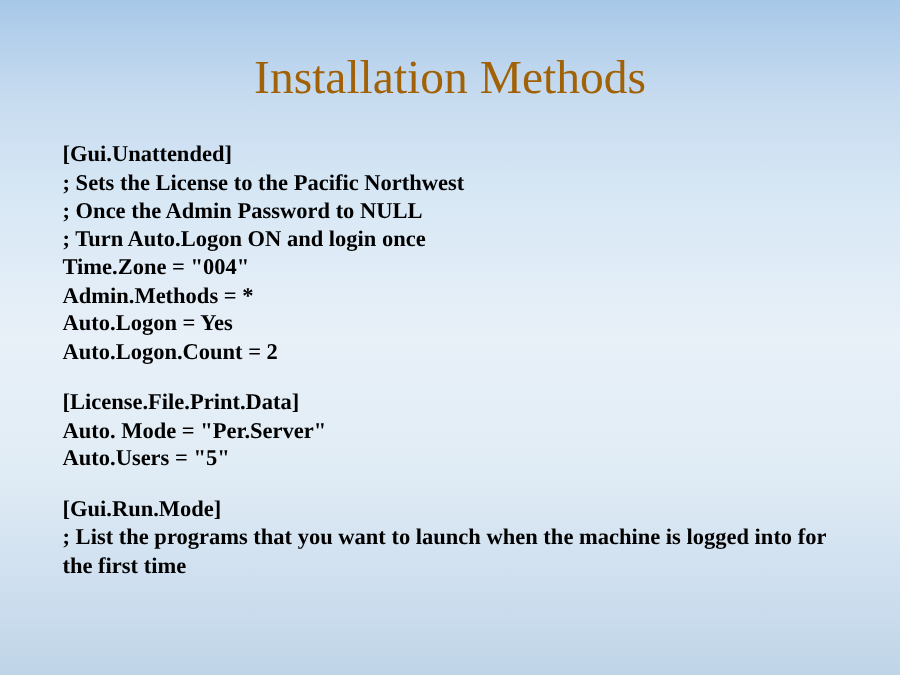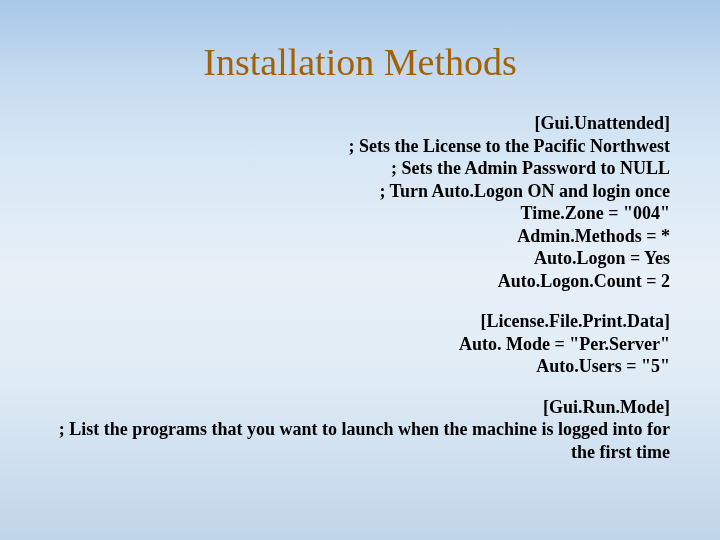--- a/index.html
+++ b/index.html
@@ -26,39 +26,38 @@
     font-weight: normal;
     text-align: center;
     color: #a16207;
     margin: 0 0 28px 0;
   }
   .body-text {
     font-size: 18px;
     font-weight: bold;
     color: #000;
     line-height: 1.25;
-    text-align: right;
   }
   .body-text p {
     margin: 0;
   }
   .gap {
     height: 18px;
   }
 </style>
 </head>
 <body>
 
 <div class="slide">
   <h1 class="title">Installation Methods</h1>
 
   <div class="body-text">
     <p>[Gui.Unattended]</p>
     <p>; Sets the License to the Pacific Northwest</p>
-    <p>; Sets the Admin Password to NULL</p>
+    <p>; Once the Admin Password to NULL</p>
     <p>; Turn Auto.Logon ON and login once</p>
     <p>Time.Zone = "004"</p>
     <p>Admin.Methods = *</p>
     <p>Auto.Logon = Yes</p>
     <p>Auto.Logon.Count = 2</p>
 
     <div class="gap"></div>
 
     <p>[License.File.Print.Data]</p>
     <p>Auto. Mode = "Per.Server"</p>

